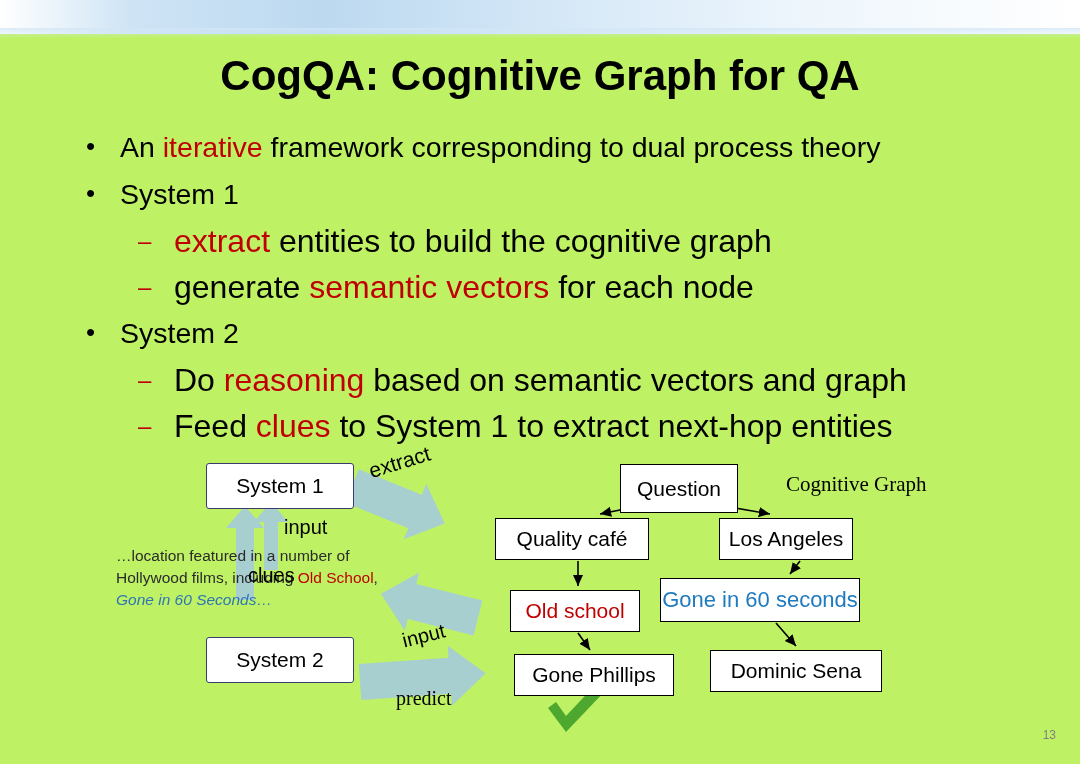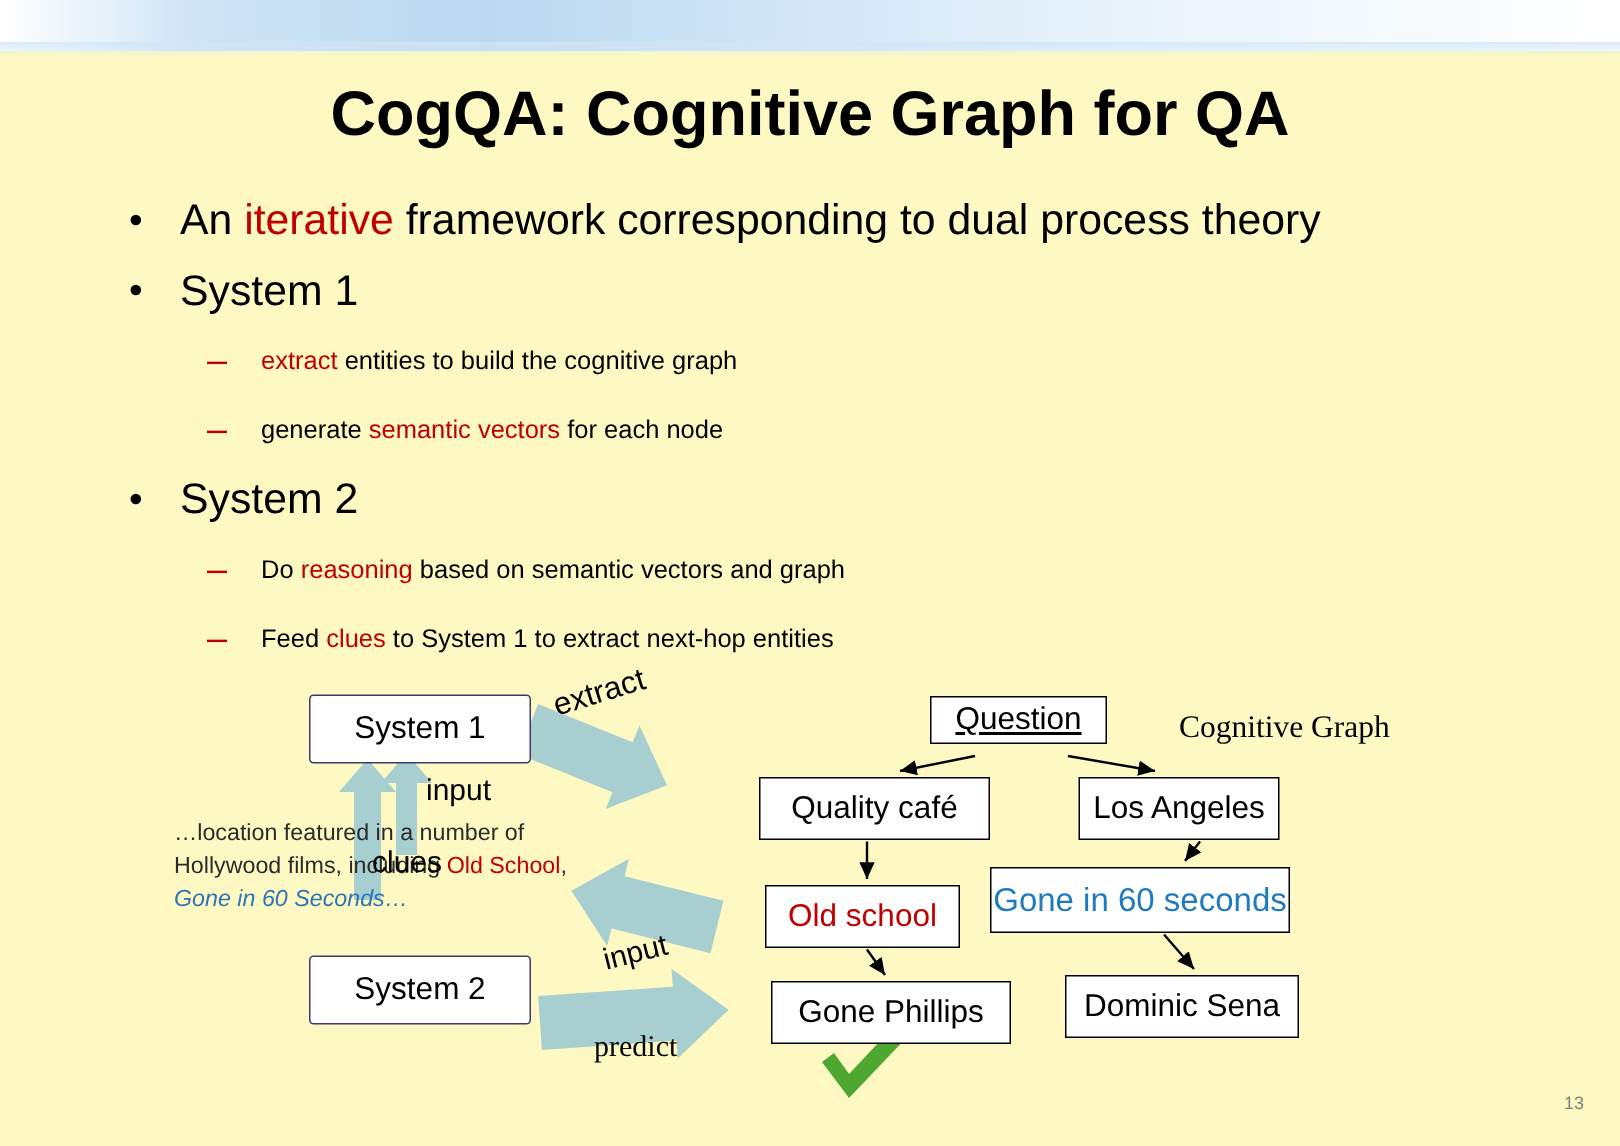--- a/index.html
+++ b/index.html
@@ -12,21 +12,21 @@
     height: 764px;
     font-family: "Liberation Sans", sans-serif;
     color: #000000;
     overflow: hidden;
     position: relative;
   }
   .slide {
     position: relative;
     width: 1080px;
     height: 764px;
-    background: #fef9c3;
+    background: #bef264;
     overflow: hidden;
   }
   
   .top-bar {
     position: absolute;
     left: 0; top: 0;
     width: 1080px;
     height: 34px;
     background: linear-gradient(to right, #ffffff 0%, #cfe4f5 12%, #bcd9f0 30%, #d9eaf8 55%, #eef6fc 75%, #ffffff 100%);
   }
@@ -63,21 +63,21 @@
     padding-left: 42px;
   }
   .b1::before {
     content: "•";
     position: absolute;
     left: 8px;
     top: -1px;
     font-size: 26px;
   }
   .b2 {
-    font-size: 17px;
+    font-size: 32px;
     line-height: 46px;
     color: #000;
     position: relative;
     padding-left: 96px;
   }
   .b2::before {
     content: "–";
     position: absolute;
     left: 60px;
     top: 0px;
@@ -108,27 +108,27 @@
     white-space: nowrap;
   }
   .box.plain {
     border: 1.2px solid #000000;
     border-radius: 0;
   }
 
   .sys1 { left: 206px; top: 13px;  width: 148px; height: 46px; }
   .sys2 { left: 206px; top: 187px; width: 148px; height: 46px; }
 
-  .q-box     { left: 620px; top: 14px;  width: 118px; height: 32px; text-decoration: underline; }
-  .cafe-box  { left: 506px; top: 68px;  width: 154px; height: 42px; }
+  .q-box     { left: 620px; top: 14px;  width: 118px; height: 49px; }
+  .cafe-box  { left: 495px; top: 68px;  width: 154px; height: 42px; }
   .la-box    { left: 676px; top: 68px;  width: 134px; height: 42px; margin-left: 43px; }
   .old-box   { left: 510px; top: 140px; width: 130px; height: 42px; color:#c00000; border-color:#c00000;}
   .gone-box  { left: 660px; top: 128px; width: 200px; height: 44px; color:#1f7bbf; border-color:#1f7bbf; font-size: 22px;}
   .todd-box  { left: 514px; top: 204px; width: 160px; height: 42px; }
-  .dom-box   { left: 710px; top: 200px; width: 156px; height: 42px; }
+  .dom-box   { left: 710px; top: 200px; width: 172px; height: 42px; }
 
   .cg-label {
     position: absolute;
     left: 786px; top: 22px;
     font-family: "Liberation Serif", serif;
     font-size: 21px;
     color: #000;
   }
 
   .snippet {

